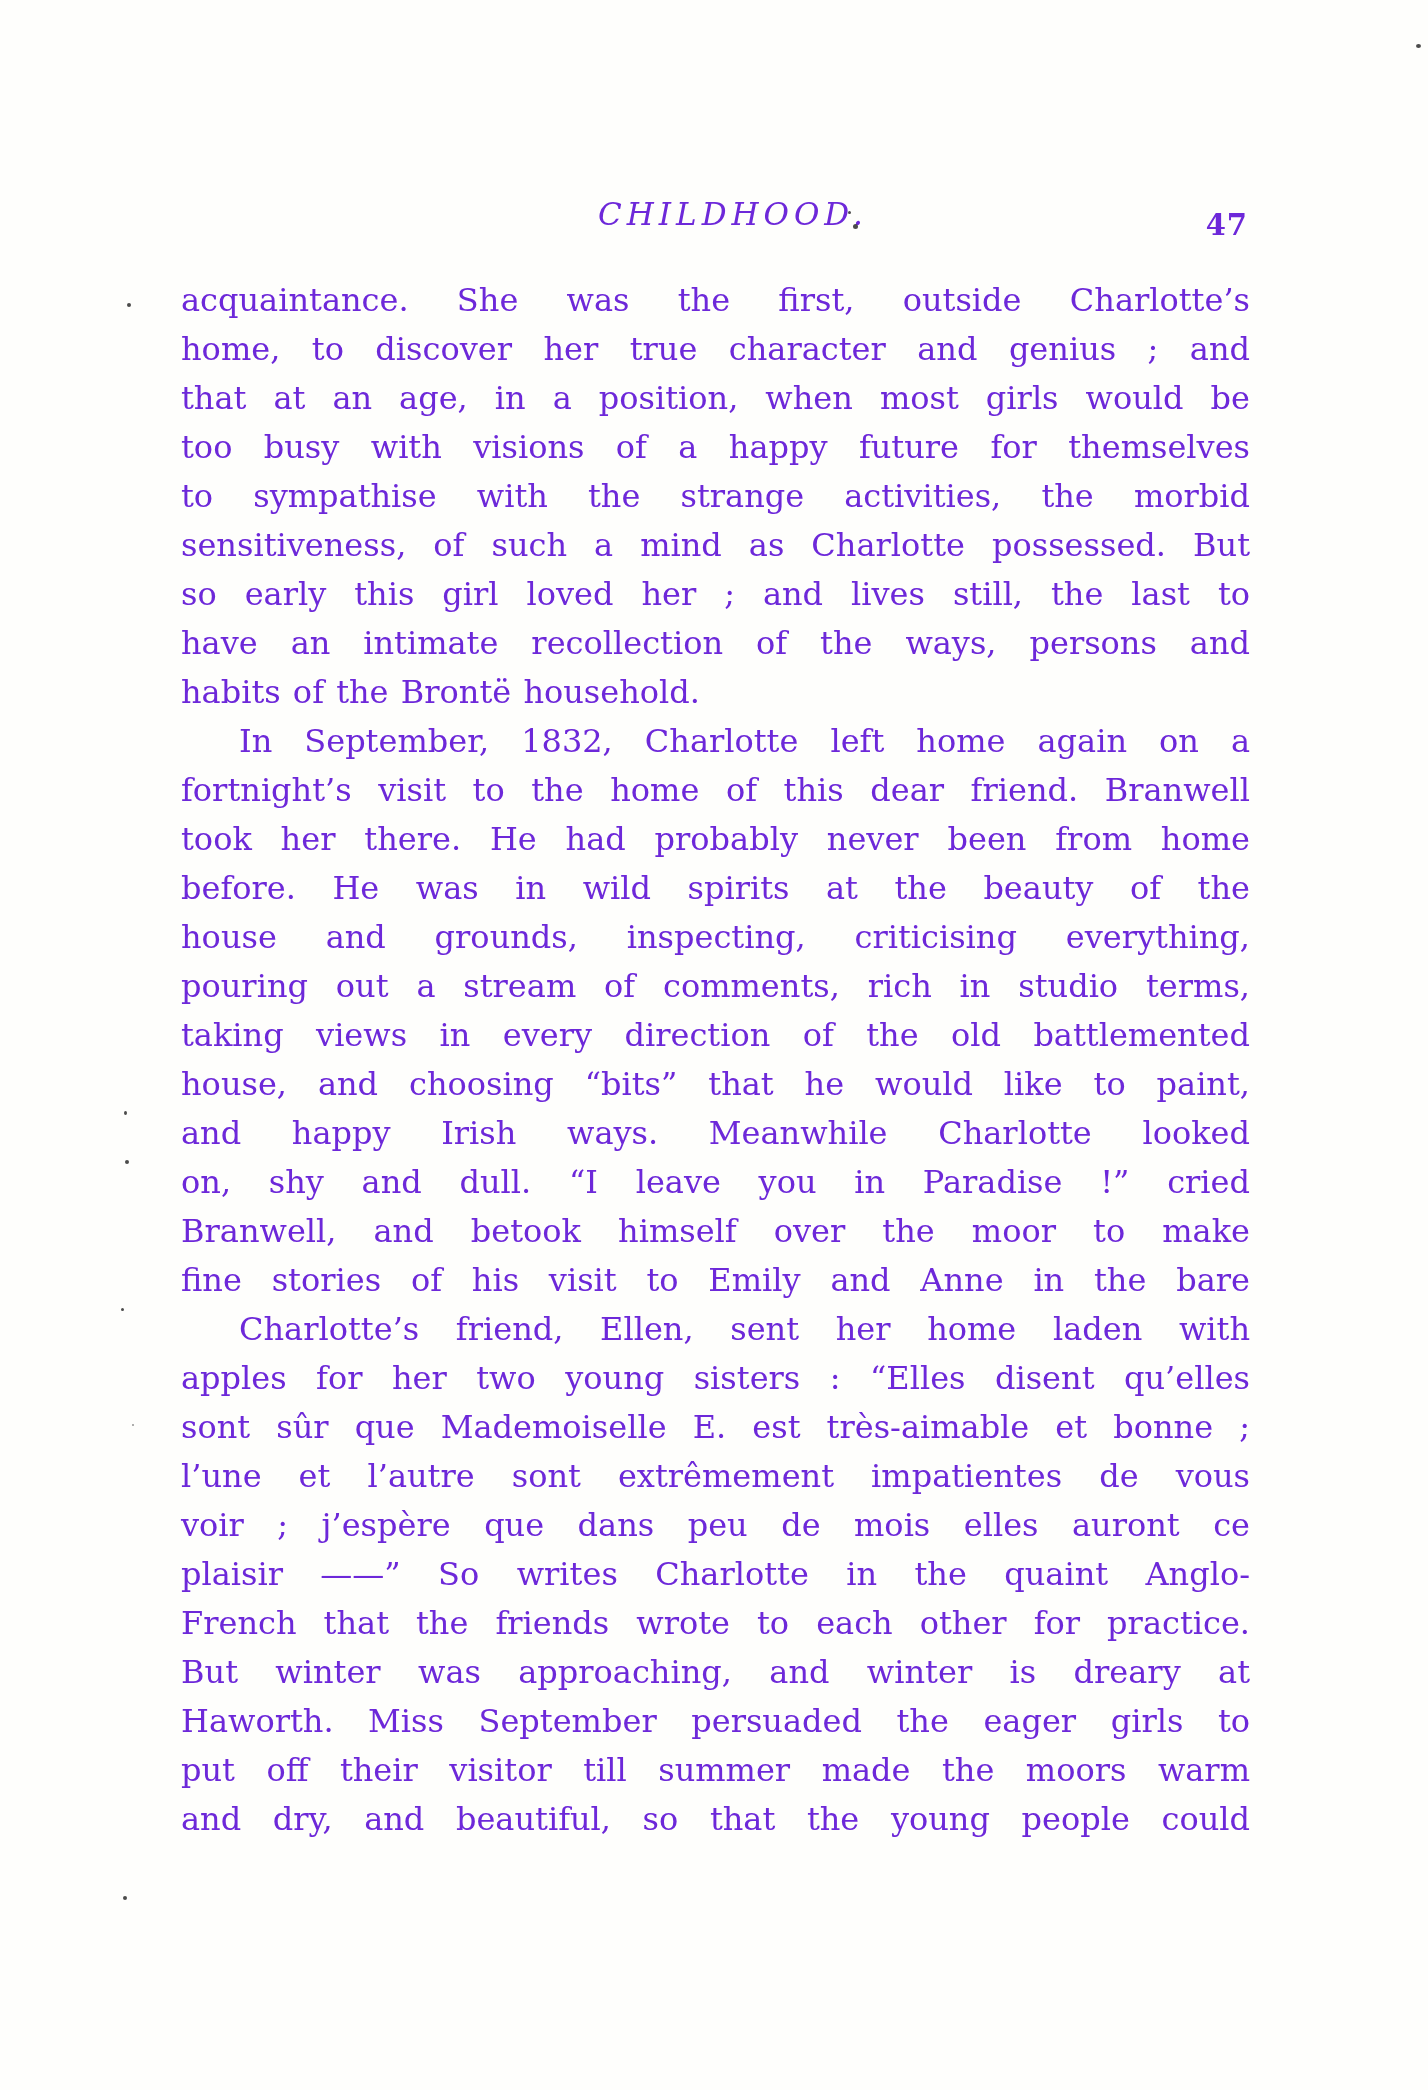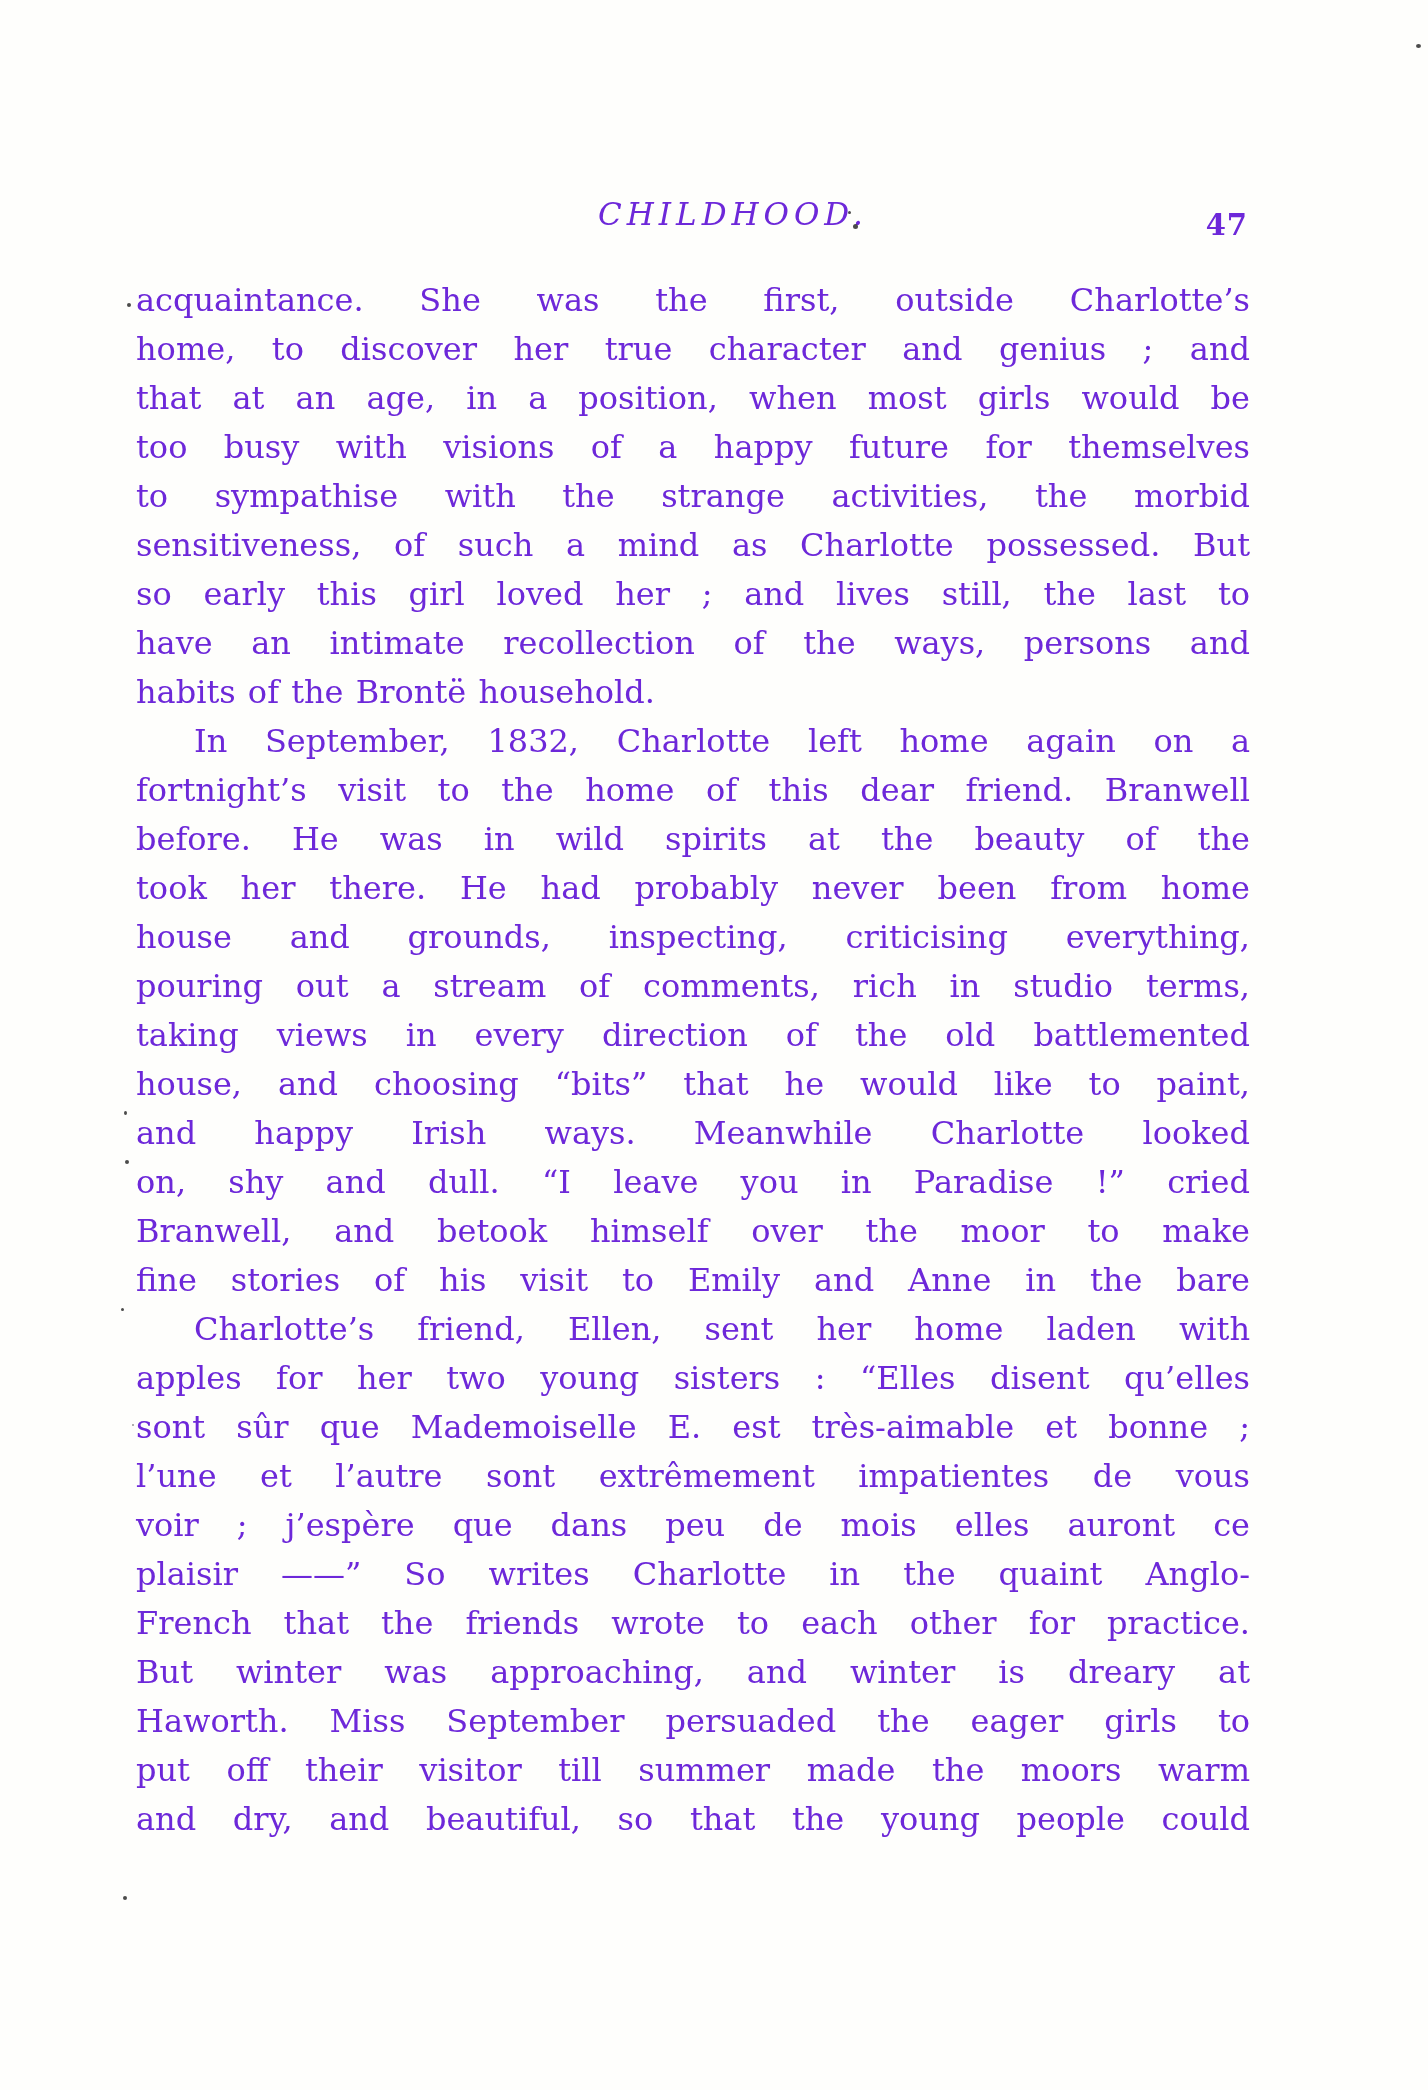--- a/index.html
+++ b/index.html
@@ -46,20 +46,21 @@
     margin-top: 34px;
   }
   .paragraph { margin: 0; }
   .line {
     font-size: 32px;
     line-height: 49px;
     text-align: justify;
     text-align-last: justify;
     word-spacing: 2px;
     white-space: normal;
+    margin-left: 45px;
   }
   .line.indent { padding-left: 58px; }
   .line.noj { text-align-last: left; }
   .speck {
     position: absolute;
     background: #2b2b2b;
     border-radius: 50%;
     opacity: 0.85;
   }
 </style>
@@ -85,22 +86,22 @@
         <div class="line">to sympathise with the strange activities, the morbid</div>
         <div class="line">sensitiveness, of such a mind as Charlotte possessed. But</div>
         <div class="line">so early this girl loved her ; and lives still, the last to</div>
         <div class="line">have an intimate recollection of the ways, persons and</div>
         <div class="line noj">habits of the Brontë household.</div>
       </div>
 
       <div class="paragraph">
         <div class="line indent">In September, 1832, Charlotte left home again on a</div>
         <div class="line">fortnight’s visit to the home of this dear friend. Branwell</div>
+        <div class="line">took her there. He had probably never been from home</div>
         <div class="line">before. He was in wild spirits at the beauty of the</div>
-        <div class="line">took her there. He had probably never been from home</div>
         <div class="line">house and grounds, inspecting, criticising everything,</div>
         <div class="line">pouring out a stream of comments, rich in studio terms,</div>
         <div class="line">taking views in every direction of the old battlemented</div>
         <div class="line">house, and choosing “bits” that he would like to paint,</div>
         <div class="line">and happy Irish ways. Meanwhile Charlotte looked</div>
         <div class="line">on, shy and dull. “I leave you in Paradise !” cried</div>
         <div class="line">Branwell, and betook himself over the moor to make</div>
         <div class="line">fine stories of his visit to Emily and Anne in the bare</div>
       </div>
 

